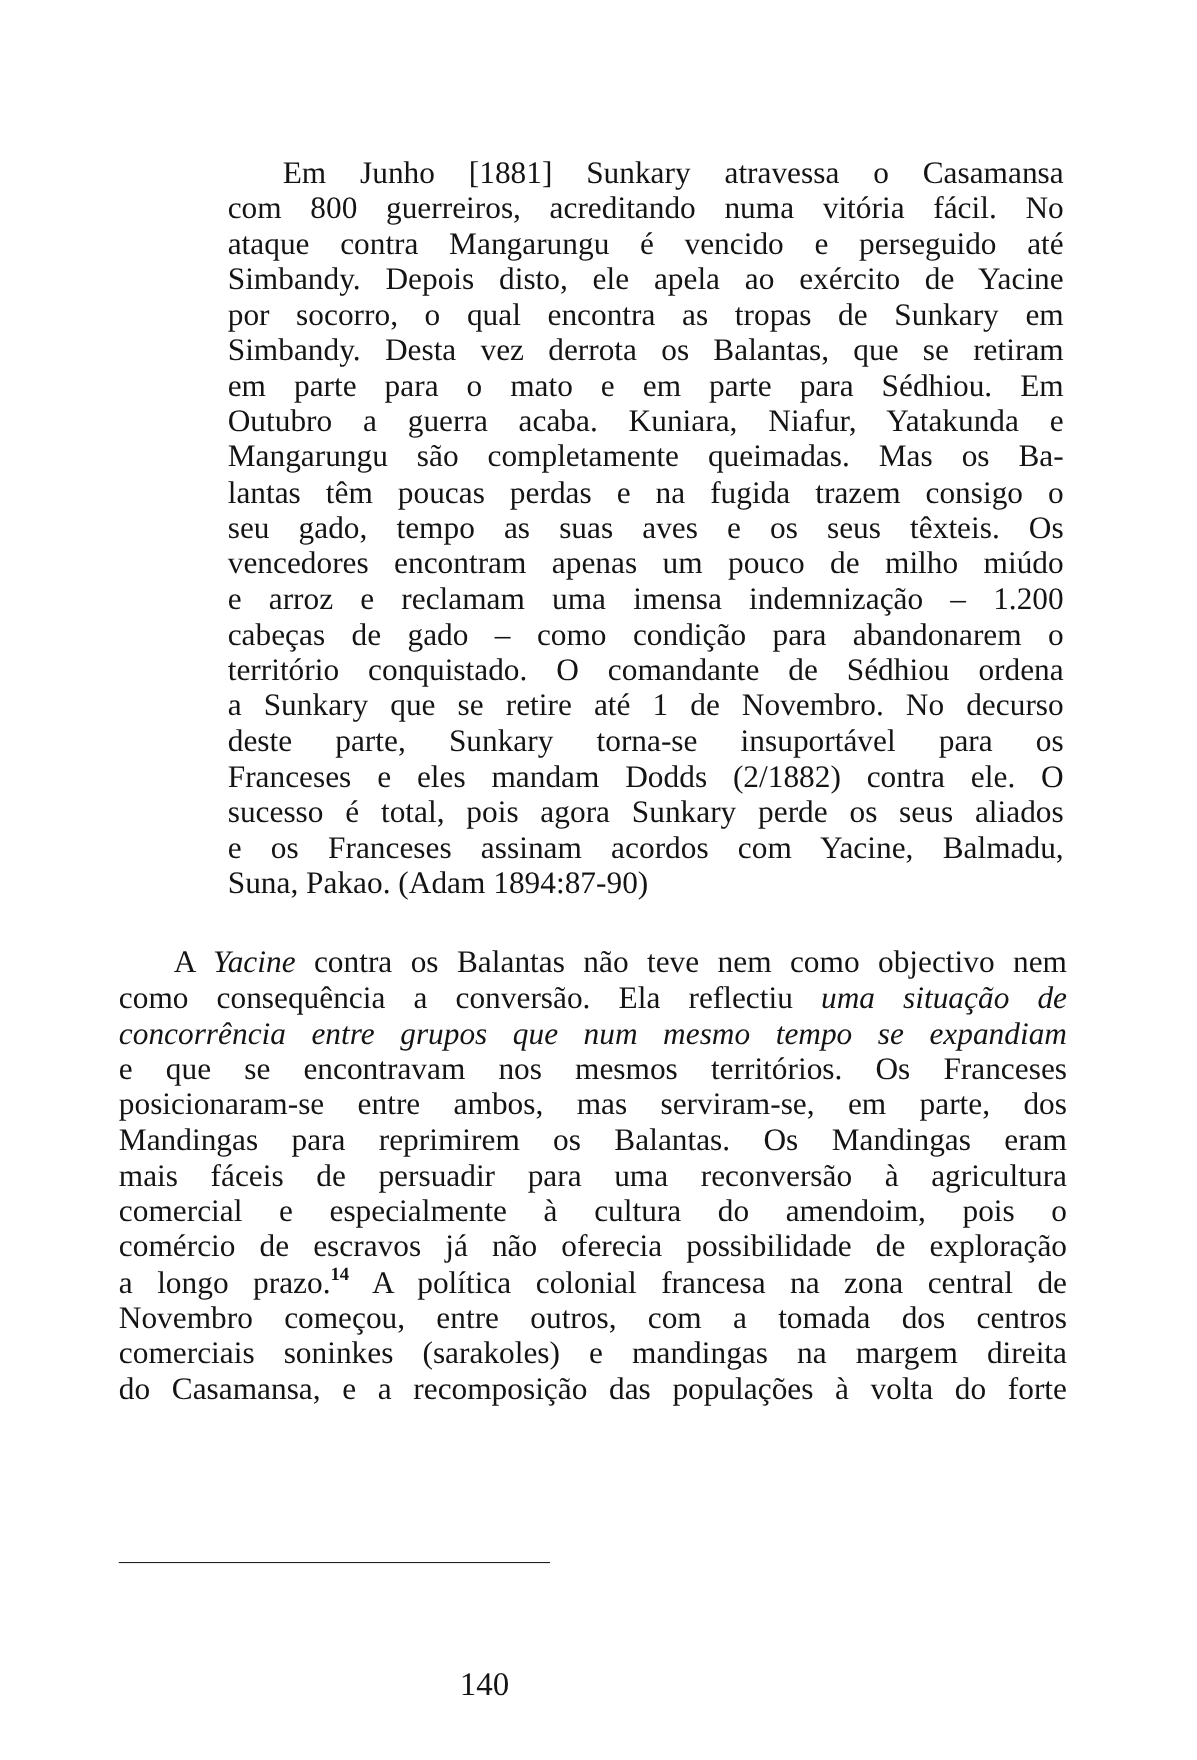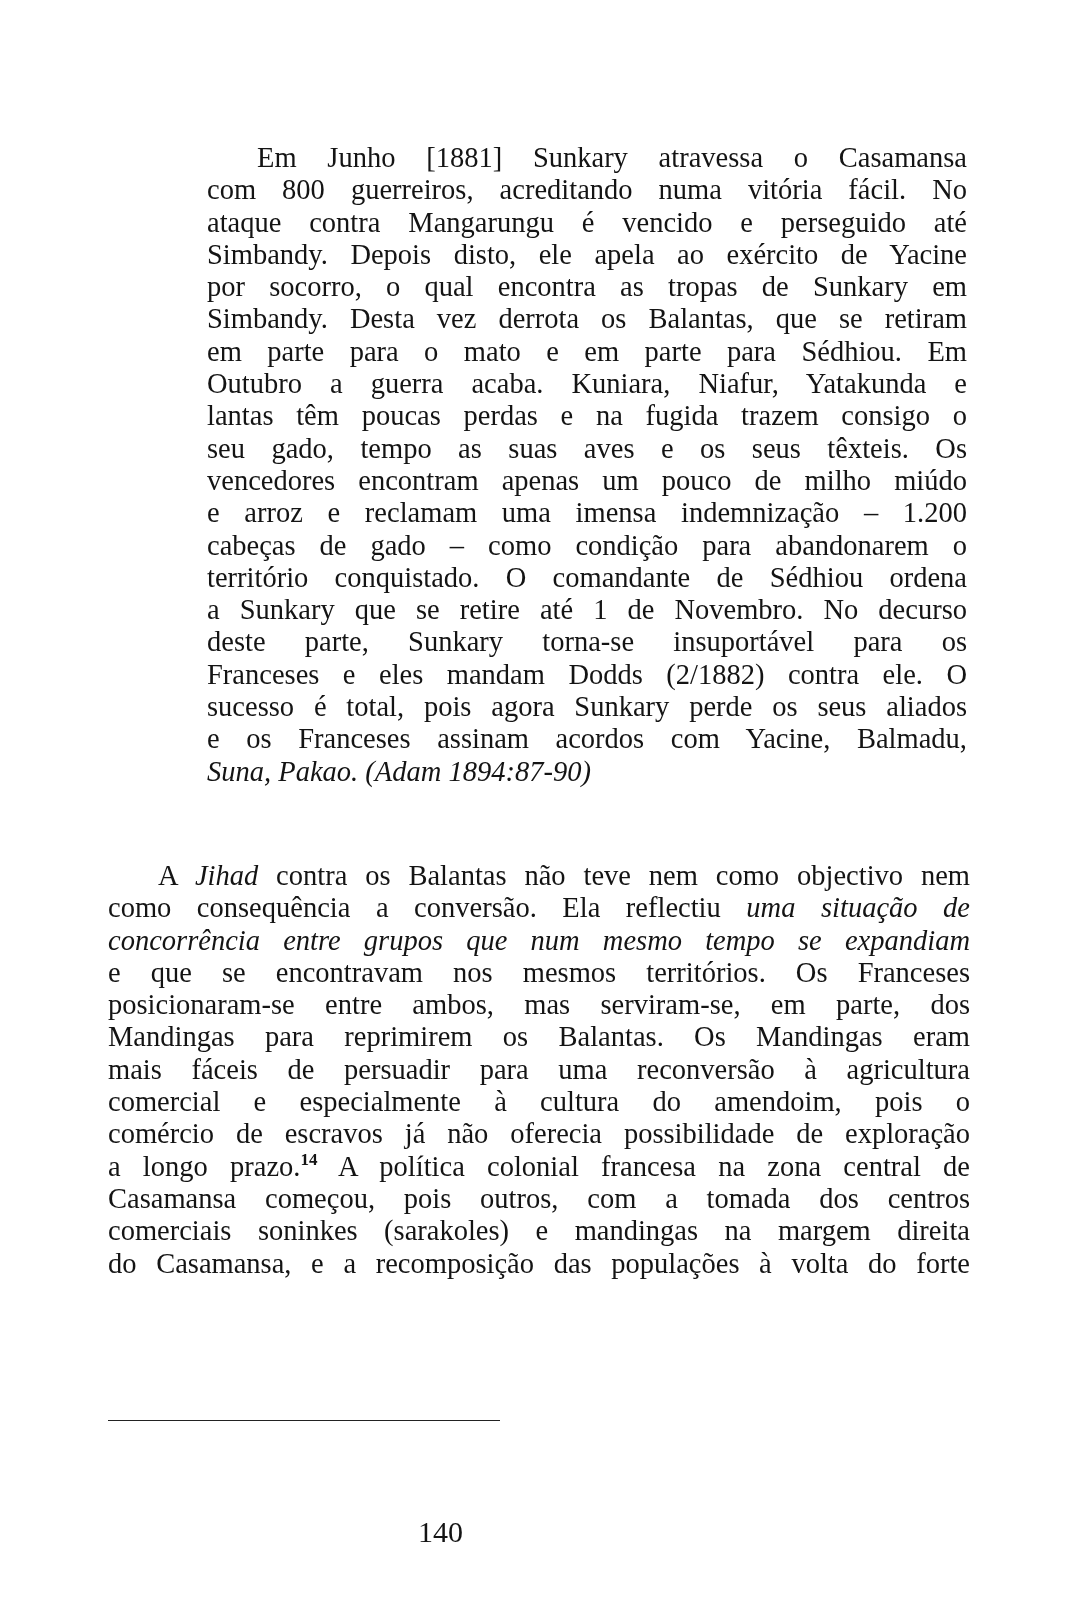--- a/index.html
+++ b/index.html
@@ -4,21 +4,21 @@
 <style>
   html, body { margin: 0; padding: 0; background: #ffffff; }
   body { width: 1088px; height: 1600px; position: relative; overflow: hidden; color: #141414; }
   .page { position: absolute; left: 0; top: 0; width: 1088px; height: 1600px; background: #ffffff; }
   .serif { font-family: "Liberation Serif", "DejaVu Serif", serif; padding-left: 40px; }
   .quote {
     position: absolute; left: 207px; top: 142px; width: 760px;
     font-size: 28.5px; line-height: 32.3px; text-align: justify;
   }
   .quote .line, .body .line { display: block; text-align: justify; text-align-last: justify; white-space: nowrap; }
-  .quote .line.last, .body .line.last { text-align-last: left; font-style: italic; }
+  .quote .line.last, .body .line.last { text-align-last: left; }
   .quote .line.first { text-indent: 50px; }
   .body {
     position: absolute; left: 108px; top: 860px; width: 862px;
     font-size: 28.5px; line-height: 32.3px;
   }
   .body .line.first { text-indent: 50px; }
   .body em { font-style: italic; }
   sup.fnref { font-size: 17px; vertical-align: 11px; line-height: 0; font-weight: bold; }
   .rule {
     position: absolute; left: 108px; top: 1420px; width: 392px; height: 0;
@@ -44,46 +44,47 @@
 
   <div class="quote">
     <span class="line first">Em Junho [1881] Sunkary atravessa o Casamansa</span>
     <span class="line">com 800 guerreiros, acreditando numa vitória fácil. No</span>
     <span class="line">ataque contra Mangarungu  é vencido e perseguido até</span>
     <span class="line">Simbandy. Depois disto, ele apela ao exército de Yacine</span>
     <span class="line">por socorro, o qual encontra as tropas de Sunkary em</span>
     <span class="line">Simbandy. Desta vez derrota os Balantas, que se retiram</span>
     <span class="line">em parte para o mato e em parte para Sédhiou. Em</span>
     <span class="line">Outubro a guerra acaba. Kuniara, Niafur, Yatakunda e</span>
+    <span class="line">Mangarungu são completamente queimadas. Mas os Ba-</span>
     <span class="line">lantas têm poucas perdas e na fugida trazem consigo o</span>
     <span class="line">seu gado, tempo as suas aves e os seus têxteis. Os</span>
     <span class="line">vencedores encontram apenas  um pouco de milho miúdo</span>
     <span class="line">e arroz e  reclamam uma imensa indemnização – 1.200</span>
     <span class="line">cabeças de gado – como condição para abandonarem o</span>
     <span class="line">território conquistado. O comandante de Sédhiou ordena</span>
     <span class="line">a Sunkary que se retire até 1 de Novembro. No decurso</span>
     <span class="line">deste parte, Sunkary torna-se insuportável para os</span>
     <span class="line">Franceses e eles mandam Dodds (2/1882) contra ele. O</span>
     <span class="line">sucesso é total, pois agora Sunkary perde os seus aliados</span>
     <span class="line">e os Franceses assinam acordos com Yacine, Balmadu,</span>
     <span class="line last">Suna, Pakao. (Adam 1894:87-90)</span>
   </div>
 
   <div class="body">
-    <span class="line first"><span>A </span><em>Jihad</em><span> contra os Balantas não teve nem como objectivo nem</span></span>
+    <span class="line first"><span>A </span><em>Yacine</em><span> contra os Balantas não teve nem como objectivo nem</span></span>
     <span class="line"><span>como consequência a conversão. Ela reflectiu </span><em>uma situação de</em></span>
     <span class="line"><em>concorrência entre grupos que num mesmo tempo se expandiam</em></span>
     <span class="line">e que se encontravam nos mesmos territórios. Os Franceses</span>
     <span class="line">posicionaram-se entre ambos, mas serviram-se, em parte, dos</span>
     <span class="line">Mandingas para reprimirem os Balantas. Os Mandingas eram</span>
     <span class="line">mais fáceis de persuadir para uma reconversão à agricultura</span>
     <span class="line">comercial e especialmente à cultura do amendoim, pois o</span>
     <span class="line">comércio de escravos já não oferecia possibilidade de exploração</span>
     <span class="line"><span>a longo prazo.</span><sup class="fnref">14</sup><span> A política colonial francesa na zona central de</span></span>
-    <span class="line">Casamansa começou, pois outros, com a tomada dos centros</span>
+    <span class="line">Novembro começou, entre outros, com a tomada dos centros</span>
     <span class="line">comerciais soninkes (sarakoles) e mandingas na margem direita</span>
     <span class="line">do Casamansa, e a recomposição das populações à volta do forte</span>
   </div>
 
   <div class="rule"></div>
 
 
   <div class="pagenum">140</div>
 </div>
 

